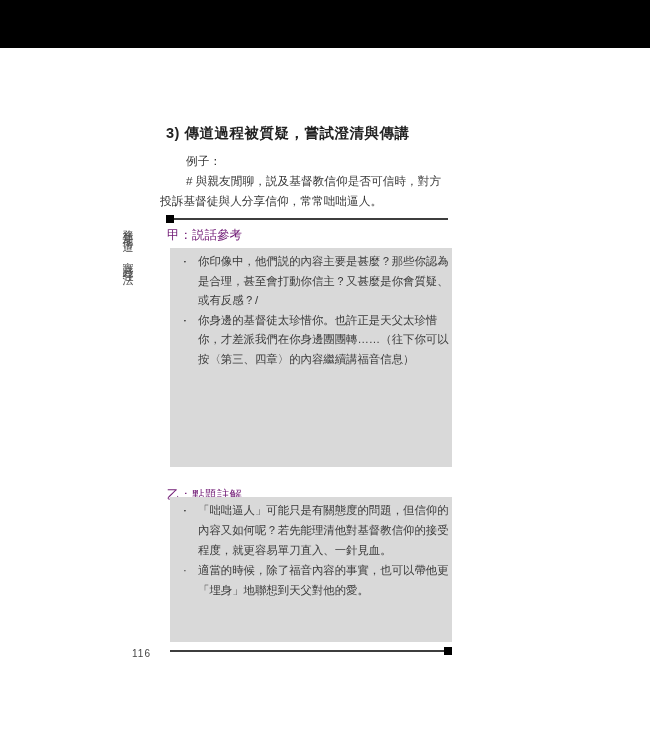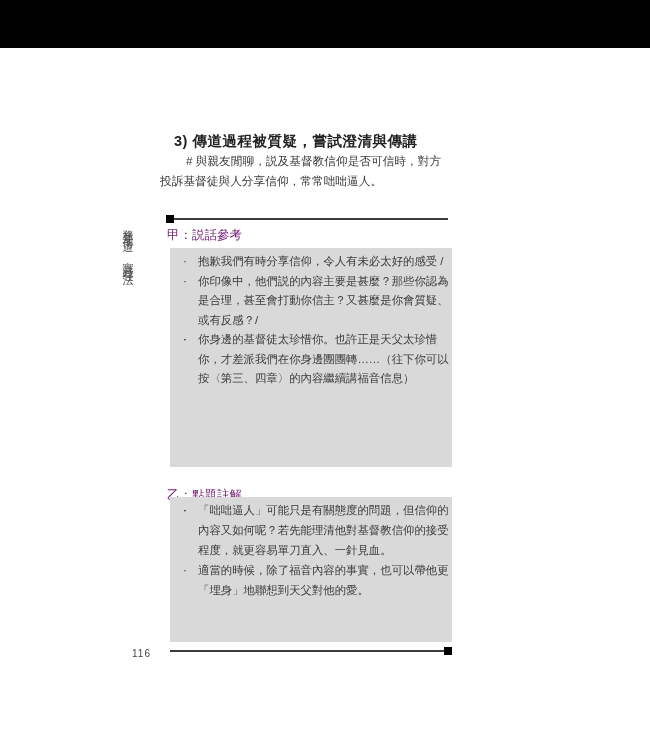--- a/index.html
+++ b/index.html
@@ -9,21 +9,21 @@
     overflow:hidden;
   }
   .page{position:absolute;left:0;top:0;width:650px;height:750px;background:#ffffff;overflow:hidden}
   .topbar{position:absolute;left:0;top:0;width:650px;height:48px;background:#000000}
   .spine{
     position:absolute;left:120px;top:221px;
     writing-mode:vertical-rl;text-orientation:upright;
     font-size:11px;letter-spacing:4px;color:#4a4a4a;white-space:nowrap;
   }
   .title{
-    position:absolute;left:162px;top:120px;margin:12px;
+    position:absolute;left:162px;top:120px;margin:4px;
     font-size:14.5px;font-weight:bold;color:#222222;letter-spacing:.5px;white-space:nowrap;
   }
   .example{position:absolute;left:160px;top:151px;width:292px;font-size:11.7px;line-height:20px}
   .ex-label{text-indent:26px}
   .ex-text{text-indent:26px}
   .rule{position:absolute;height:2px;background:#3d3d3d}
   .rule-top{left:167px;top:218px;width:281px}
   .rule-bottom{left:170px;top:650px;width:281px}
   .sq{position:absolute;width:8px;height:8px;background:#000000;top:-3px}
   .sq-left{left:-1px}
@@ -47,34 +47,34 @@
 
 <div class="page">
 
   <div class="topbar"></div>
 
   <div class="spine">務要傳道·實踐有法</div>
 
   <h1 class="title">3) 傳道過程被質疑，嘗試澄清與傳講</h1>
 
   <div class="example">
+    <div class="ex-label">例子：</div>
     <div class="ex-text"># 與親友閒聊，説及基督教信仰是否可信時，對方投訴基督徒與人分享信仰，常常咄咄逼人。</div>
   </div>
 
   <div class="rule rule-top">
     <span class="sq sq-left"></span>
   </div>
 
   <div class="sec-heading h-a">甲：説話參考</div>
 
   <div class="graybox box-a">
 
       <div class="bullet-item">
         <span class="dash">·</span>
-        <span class="btext">抱歉我們有時分享信仰，令人有未必太好的感受 /</span>
       </div>
 
       <div class="bullet-item">
         <span class="dash">·</span>
         <span class="btext">你印像中，他們説的內容主要是甚麼？那些你認為是合理，甚至會打動你信主？又甚麼是你會質疑、或有反感？/</span>
       </div>
 
       <div class="bullet-item">
         <span class="dash">·</span>
       </div>

